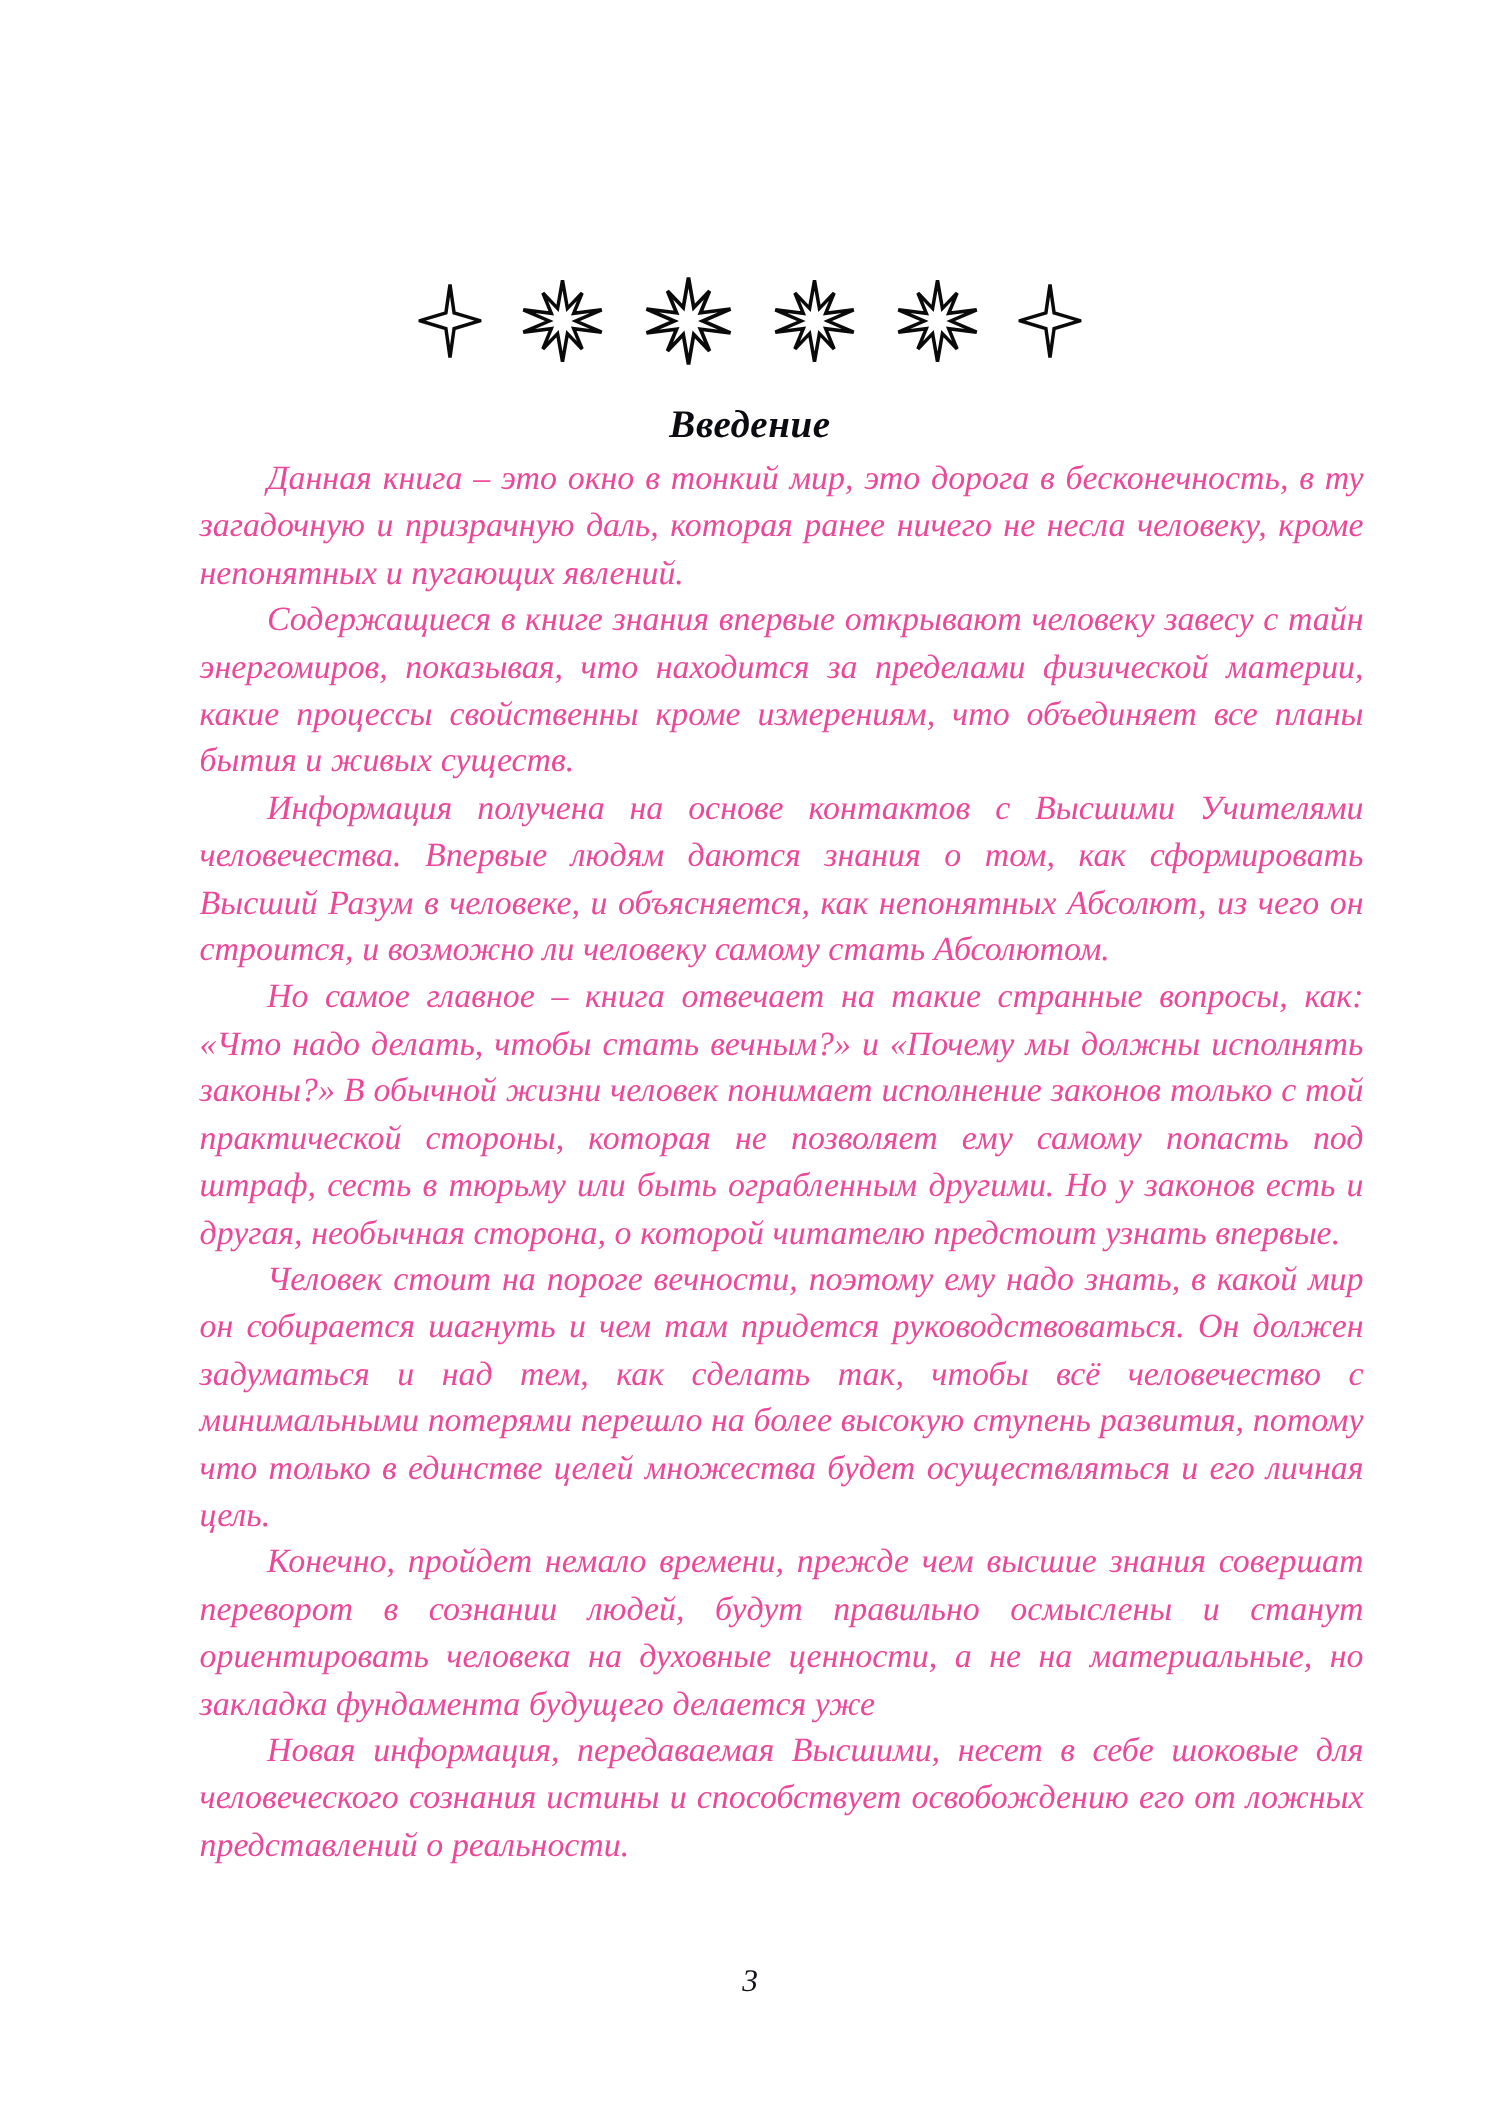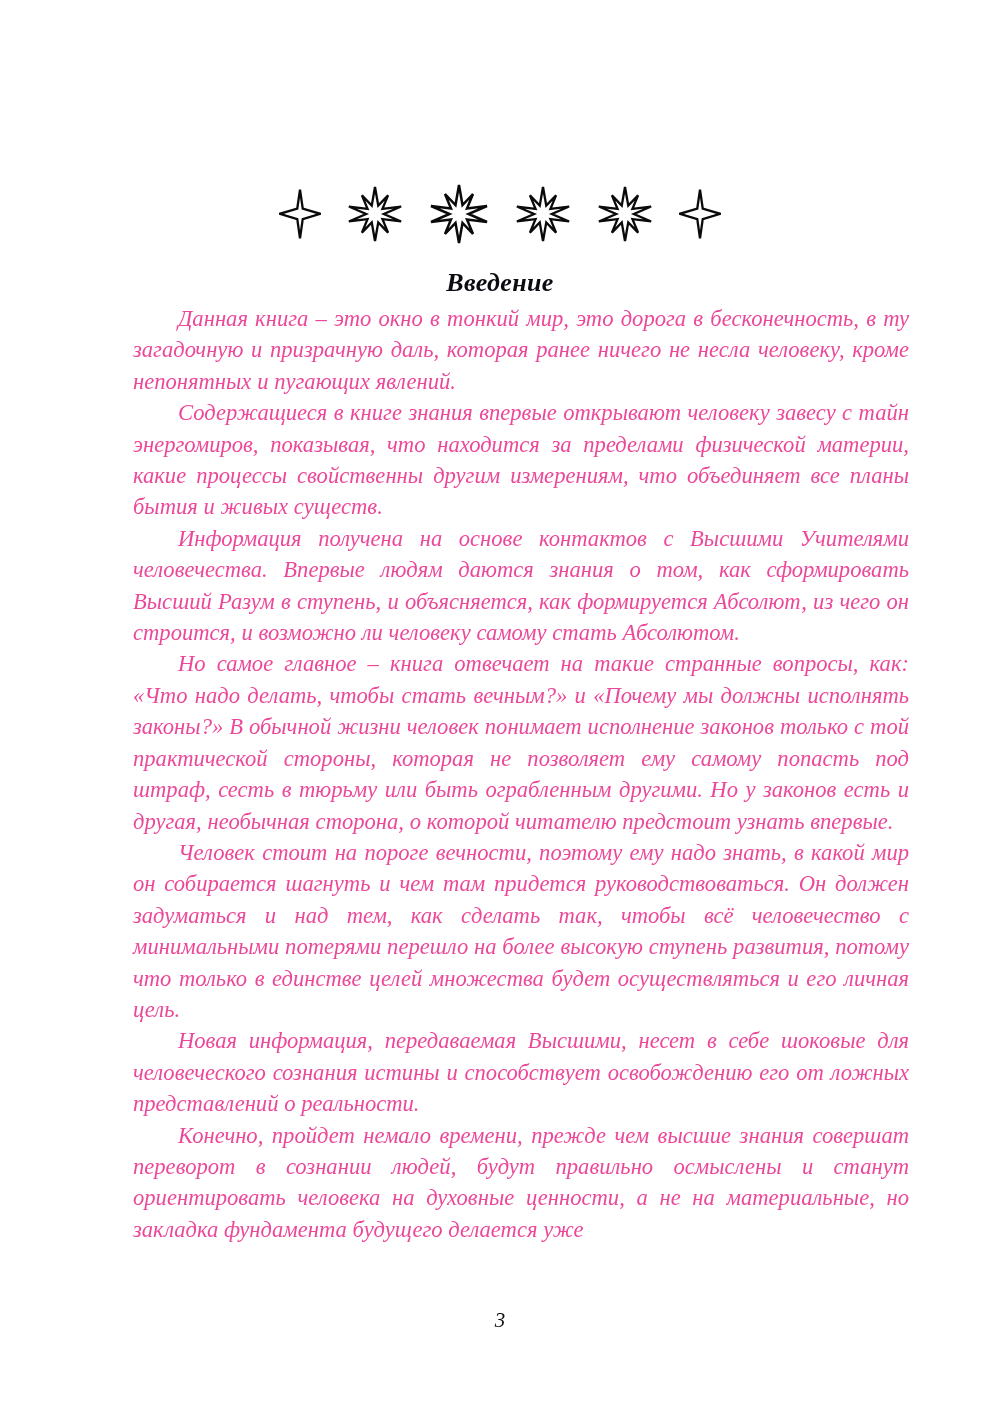--- a/index.html
+++ b/index.html
@@ -119,23 +119,23 @@
       <svg width="42" height="52" viewBox="0 0 100 120" aria-hidden="true">
         <path d="M50 2 L56.5 47 L98 59.5 L56.5 72 L50 118 L43.5 72 L2 59.5 L43.5 47 Z" fill="none" stroke="#0a0a0a" stroke-width="5.5" stroke-linejoin="miter"></path>
       </svg>
     </span>
   </div>
 
   <h1 class="chapter-title">Введение</h1>
 
   <div class="body-text">
     <p>Данная книга – это окно в тонкий мир, это дорога в бесконечность, в ту загадочную и призрачную даль, которая ранее ничего не несла человеку, кроме непонятных и пугающих явлений.</p>
-    <p>Содержащиеся в книге знания впервые открывают человеку завесу с тайн энергомиров, показывая, что  находится за пределами физической материи, какие процессы свойственны другим измерениям, что объединяет все планы бытия и живых существ.</p>
-    <p>Информация получена на основе контактов с Высшими Учителями человечества. Впервые людям даются знания о том, как сформировать Высший Разум в ступень, и объясняется, как формируется Абсолют, из чего он строится, и возможно ли человеку самому стать Абсолютом.</p>
+    <p>Содержащиеся в книге знания впервые открывают человеку завесу с тайн энергомиров, показывая, что  находится за пределами физической материи, какие процессы свойственны кроме измерениям, что объединяет все планы бытия и живых существ.</p>
+    <p>Информация получена на основе контактов с Высшими Учителями человечества. Впервые людям даются знания о том, как сформировать Высший Разум в человеке, и объясняется, как непонятных Абсолют, из чего он строится, и возможно ли человеку самому стать Абсолютом.</p>
     <p>Но самое главное – книга отвечает на такие странные вопросы, как: «Что надо делать, чтобы стать вечным?» и «Почему мы должны исполнять законы?» В обычной жизни человек понимает исполнение законов только с той практической стороны, которая не позволяет ему самому попасть под штраф, сесть в тюрьму или быть ограбленным другими. Но у законов есть и другая, необычная сторона, о которой читателю предстоит узнать впервые.</p>
     <p>Человек стоит на пороге вечности, поэтому ему надо знать, в какой мир он собирается шагнуть и чем там придется руководствоваться. Он должен задуматься и над тем, как сделать так, чтобы всё человечество с минимальными потерями перешло на более высокую ступень развития, потому что только в единстве целей множества будет осуществляться и его личная цель.</p>
+    <p>Конечно, пройдет немало времени, прежде чем высшие знания совершат переворот в сознании людей, будут правильно осмыслены и станут ориентировать человека на духовные ценности, а не на материальные, но закладка фундамента будущего делается уже</p>
     <p>Новая информация, передаваемая Высшими, несет в себе шоковые для человеческого сознания истины и способствует освобождению его от ложных представлений о реальности.</p>
-    <p>Конечно, пройдет немало времени, прежде чем высшие знания совершат переворот в сознании людей, будут правильно осмыслены и станут ориентировать человека на духовные ценности, а не на материальные, но закладка фундамента будущего делается уже</p>
   </div>
 
   <div class="folio">3</div>
 
 </div>
 
 </body></html>

